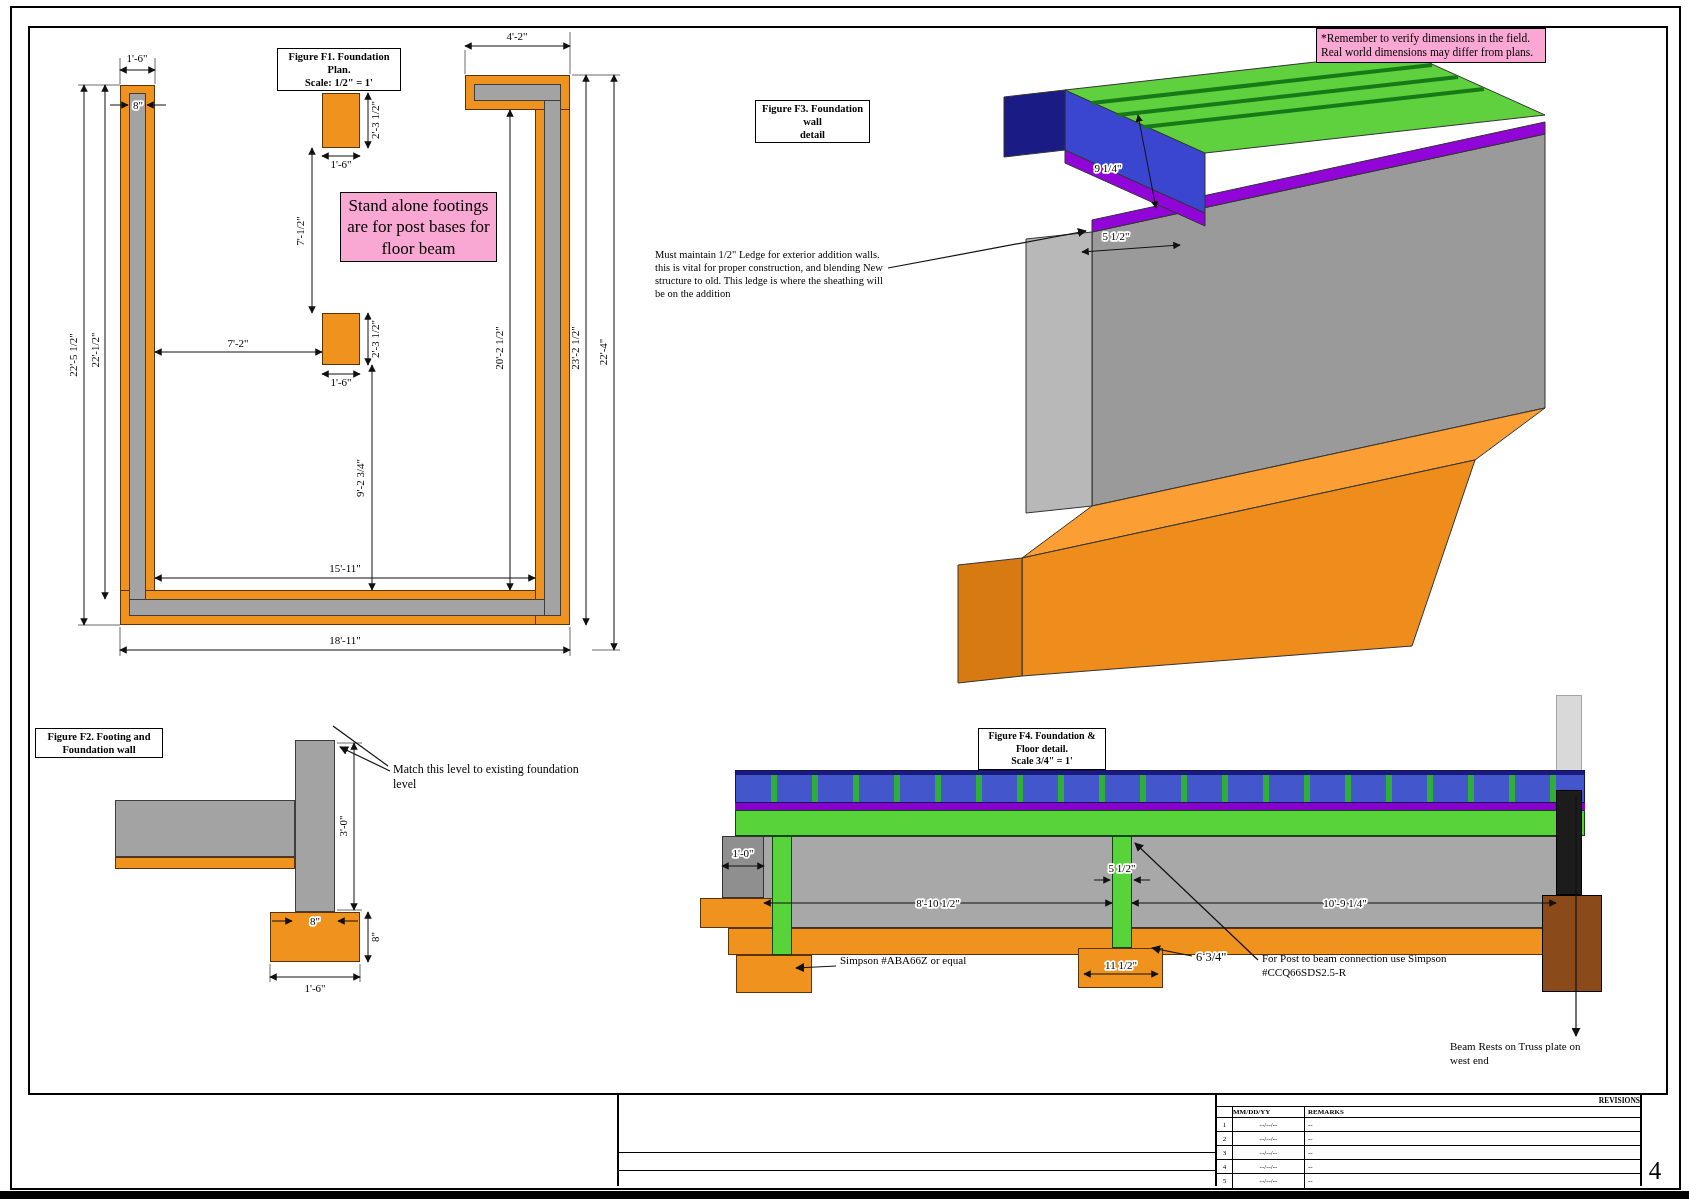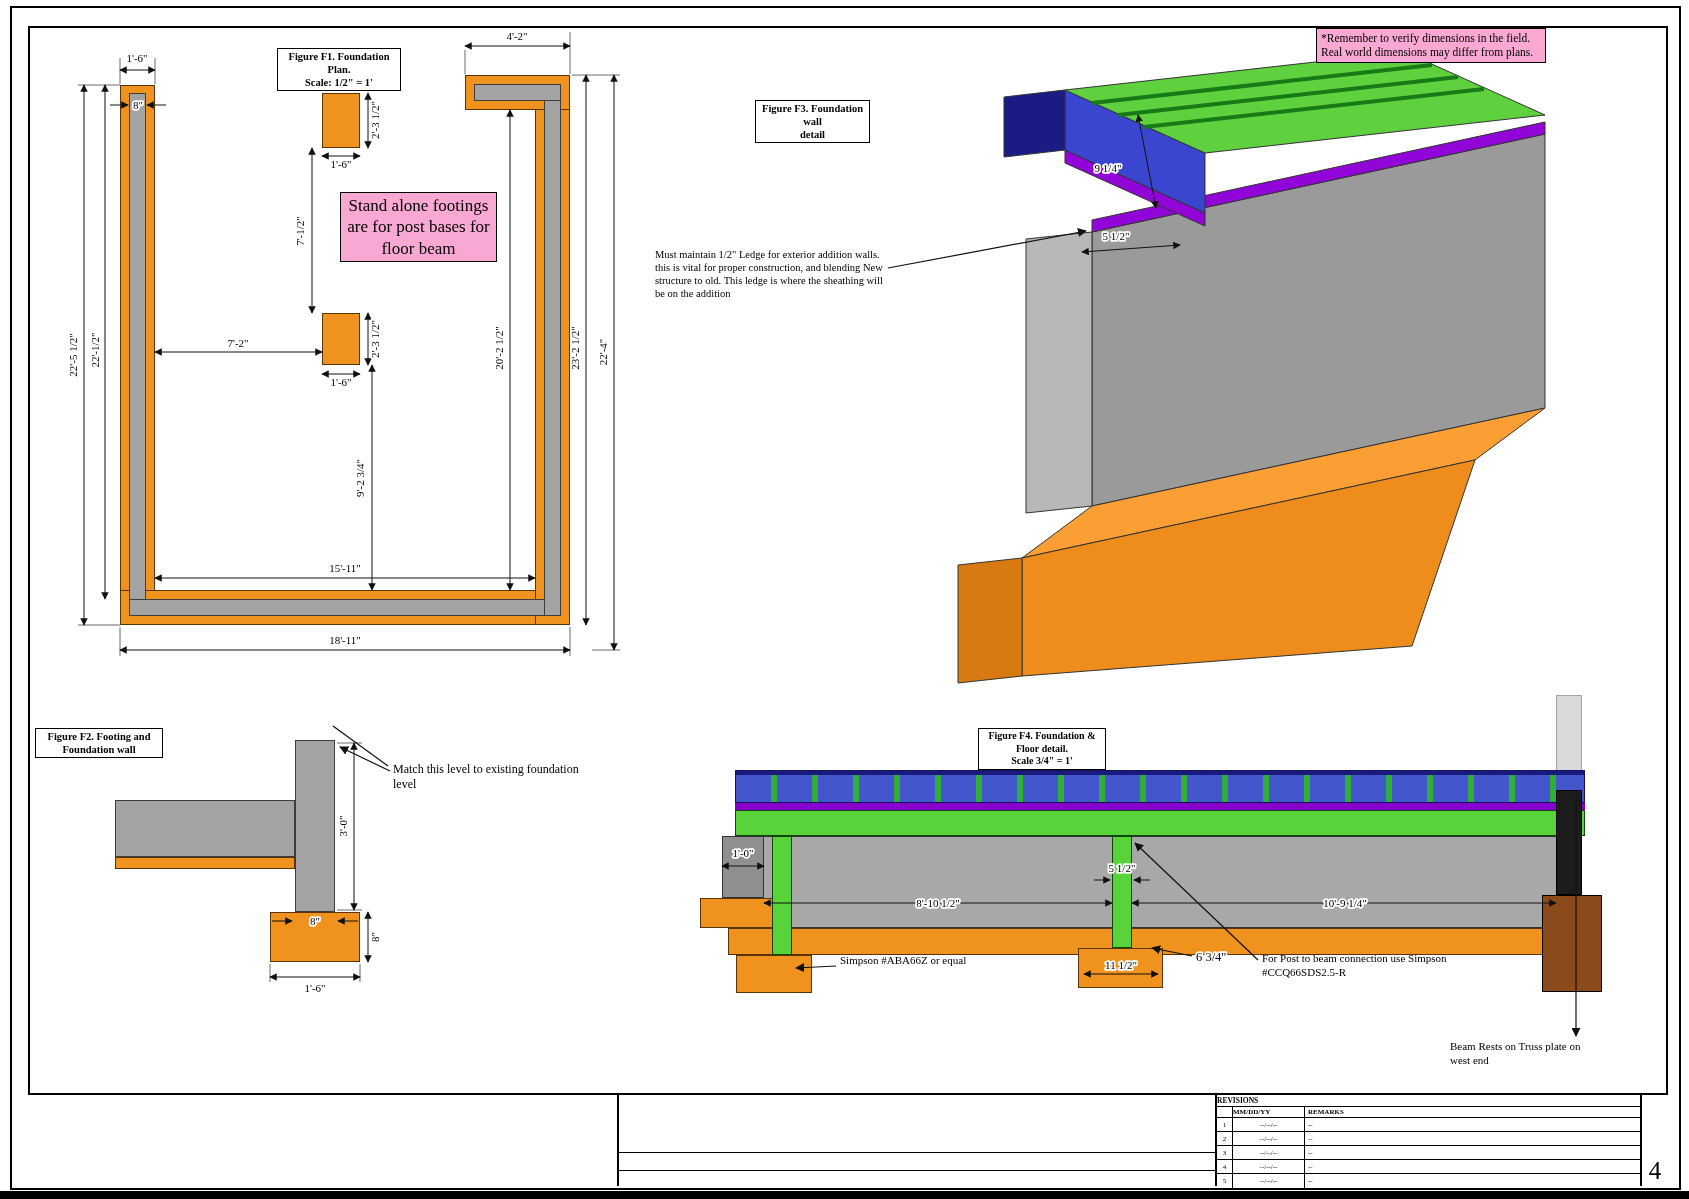--- a/index.html
+++ b/index.html
@@ -39,21 +39,21 @@
   #overlay line.dim, #overlay path.dim { stroke:#111; stroke-width:1; fill:none; }
   #overlay line.ext { stroke:#444; stroke-width:0.8; }
   #overlay line.lead, #overlay path.lead { stroke:#111; stroke-width:1.2; fill:none; }
   #overlay polygon { stroke:#333; stroke-width:1; }
   
   #titleblock { left:28px; top:1093px; width:1640px; height:93px; border-top:2px solid #000; display:flex; z-index:7; background:#fff; }
   .tb-left { width:589px; }
   .tb-mid { width:598px; border-left:2px solid #000; position:relative; }
   .tb-mid .mline { position:absolute; left:0; width:100%; height:1px; background:#000; }
   .tb-rev { width:425px; border-left:2px solid #000; font-size:7px; }
-  .rev-head { height:12px; border-bottom:1px solid #000; text-align:left; font-weight:bold; font-size:7.5px; line-height:12px; }
+  .rev-head { height:12px; border-bottom:1px solid #000; text-align:right; font-weight:bold; font-size:7.5px; line-height:12px; }
   .rev-sub, .rev-row { display:flex; height:11px; border-bottom:1px solid #000; }
   .rev-row { height:14px; }
   .rev-row:last-child { border-bottom:none; }
   .c-num { width:16px; border-right:1px solid #000; text-align:center; line-height:inherit; }
   .c-date { width:72px; border-right:1px solid #000; text-align:center; }
   .c-rem { flex:1; padding-left:3px; }
   .rev-sub .c-date, .rev-sub .c-rem { font-weight:bold; text-align:left; line-height:11px; }
   .rev-row div { line-height:14px; }
   .tb-page { width:28px; border-left:2px solid #000; position:relative; }
   .page-num { position:absolute; bottom:1px; width:100%; text-align:center; font-size:25px; }

